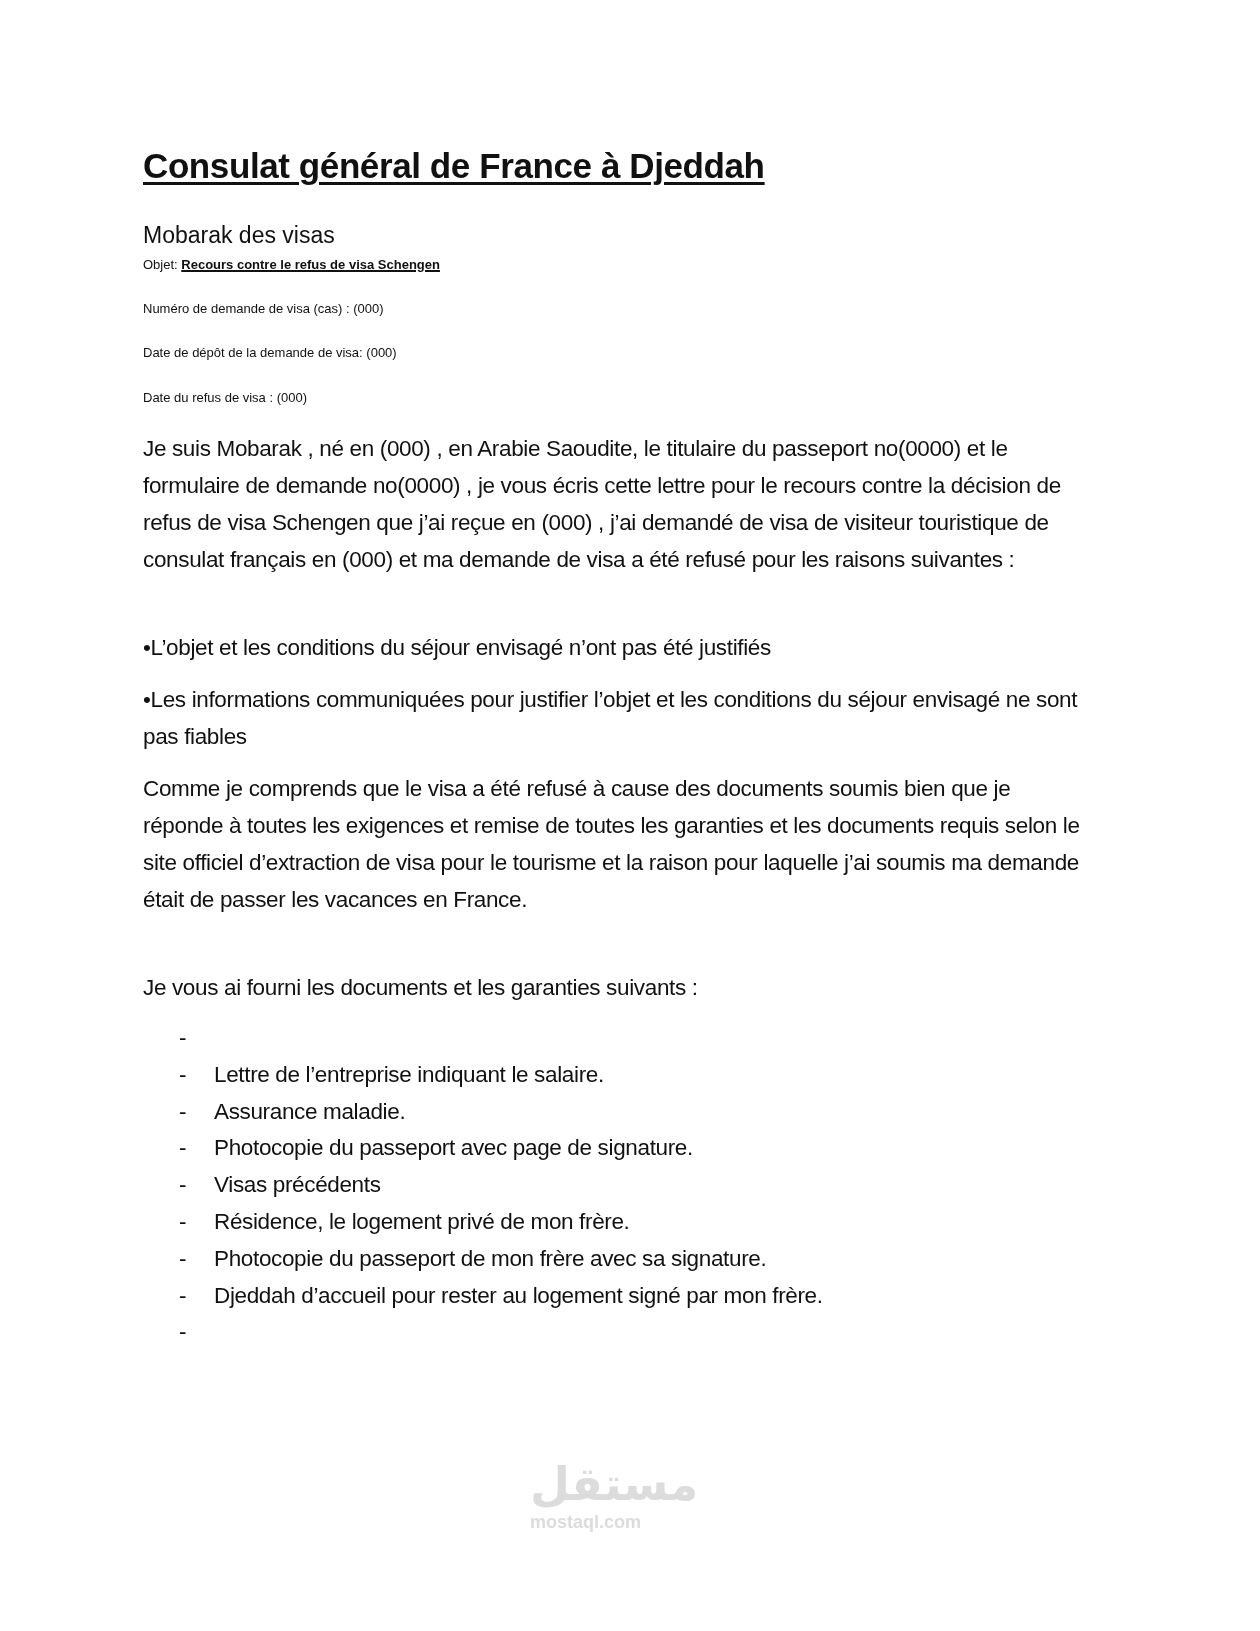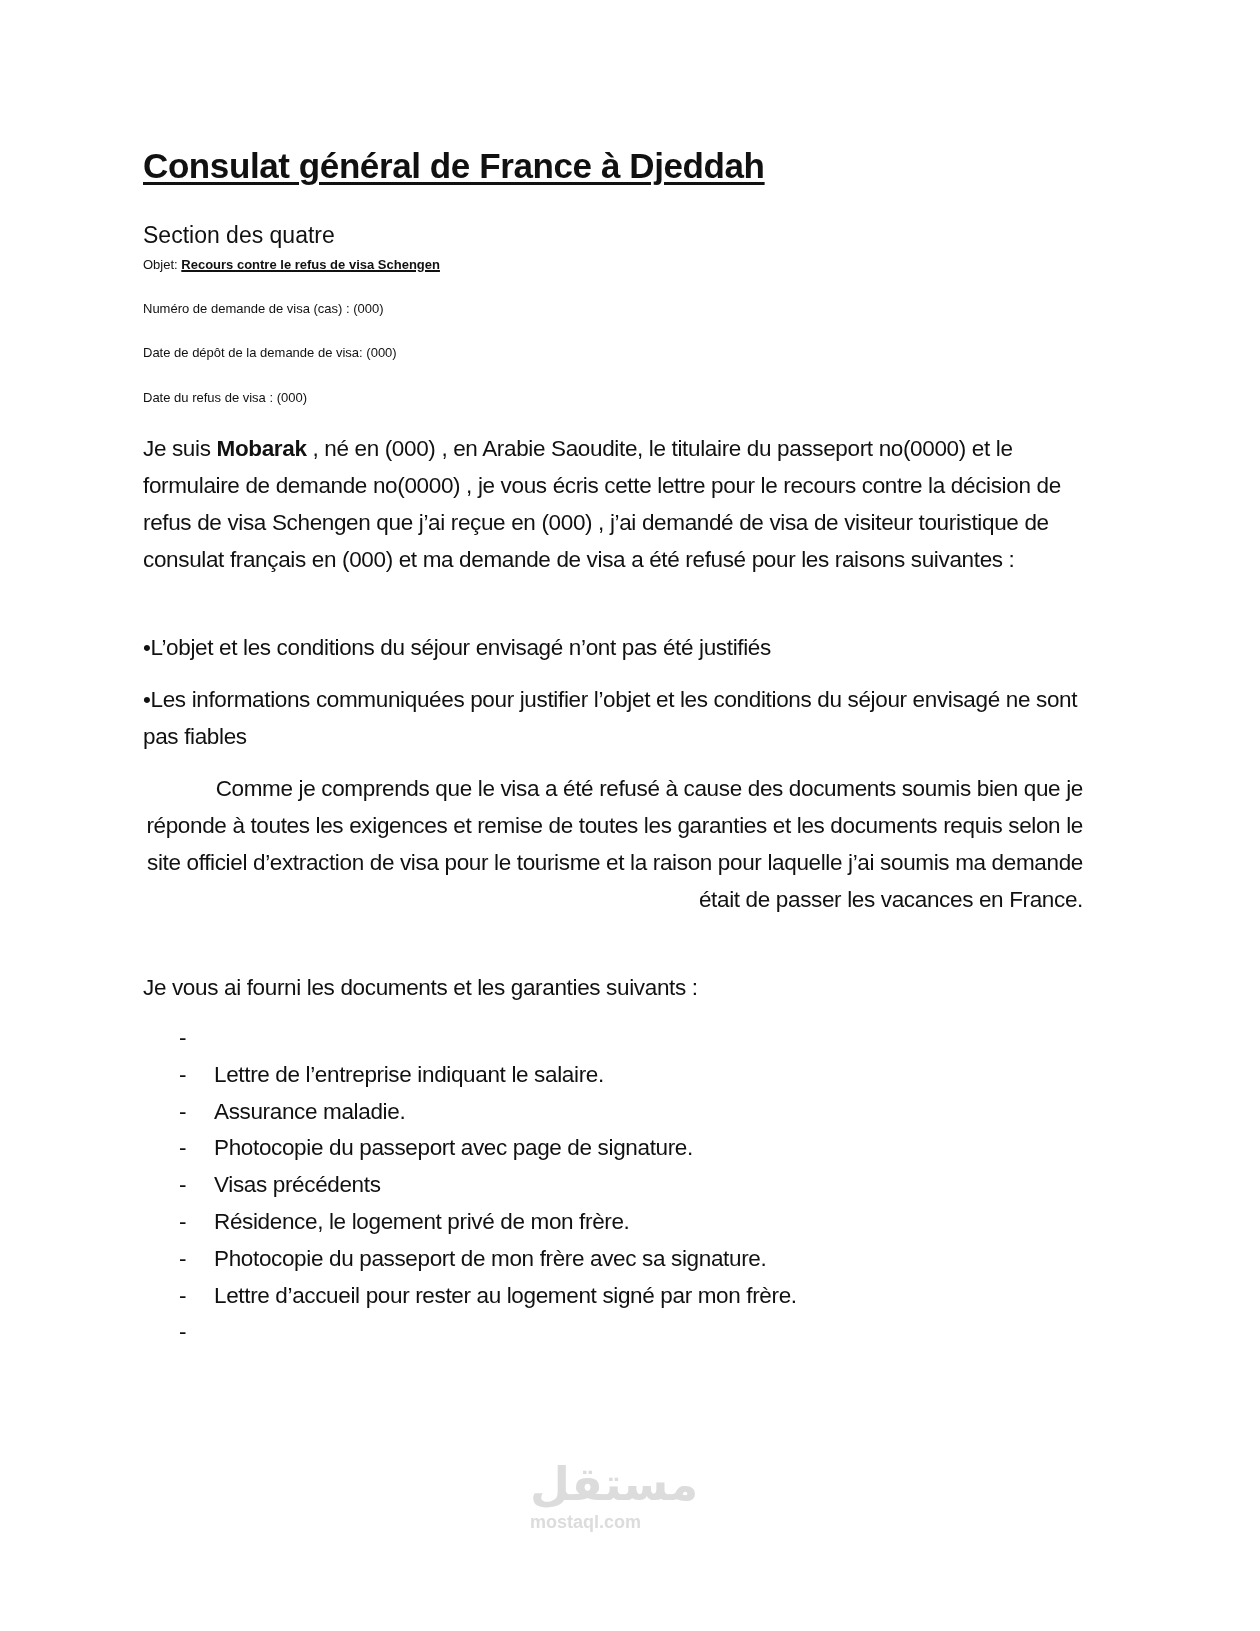--- a/index.html
+++ b/index.html
@@ -59,33 +59,33 @@
     .para {
       position: absolute;
       left: 143px;
       width: 940px;
       font-size: 22.5px;
       line-height: 37px;
       letter-spacing: -0.35px;
       margin: 0;
     }
     .p-intro { top: 430px; }
-    .p-intro .name { font-weight: bold; text-align: center; }
+    .p-intro .name { font-weight: normal; text-align: center; }
     .reason {
       position: absolute;
       left: 143px;
       width: 940px;
       font-size: 22.5px;
       line-height: 37px;
       letter-spacing: -0.35px;
       margin: 0;
     }
     .r1 { top: 629px; }
     .r2 { top: 681px; }
-    .p-comme { top: 770px; text-align: right; }
+    .p-comme { top: 770px; }
     .p-fourni { top: 969px; }
     .doc-list {
       position: absolute;
       left: 143px;
       top: 1020px;
       margin: 0;
       padding: 0;
       list-style: none;
     }
     .doc-list li {
@@ -125,21 +125,21 @@
       margin-top: -2px;
     }
   </style>
 </head>
 <body>
 
 <div class="page">
 
   <h1 class="title">Consulat général de France à Djeddah</h1>
 
-  <div class="section">Section des quatre</div>
+  <div class="section">Mobarak des visas</div>
 
   <div class="meta objet">
     <span>Objet: </span><span class="objet-subject">Recours contre le refus de visa Schengen </span>
   </div>
 
   <div class="meta meta1">Numéro de demande de visa (cas) : (000)</div>
   <div class="meta meta2">Date de dépôt de la demande de visa: (000)</div>
   <div class="meta meta3">Date du refus de visa : (000)</div>
 
   <p class="para p-intro"><span>Je suis </span><span class="name">Mobarak</span><span> , né en (000) , en Arabie Saoudite, le titulaire du passeport no(0000) et le formulaire de demande no(0000) , je vous écris cette lettre pour le recours contre la décision de refus de visa Schengen que j’ai reçue en (000) , j’ai demandé de visa de visiteur touristique de consulat français en (000) et ma demande de visa a été refusé pour les raisons suivantes :</span></p>
@@ -174,21 +174,21 @@
     <li>
         <span class="dash">-</span>
         <span>Résidence, le logement privé de mon frère.</span>
       </li>
     <li>
         <span class="dash">-</span>
         <span>Photocopie du passeport de mon frère avec sa signature.</span>
       </li>
     <li>
         <span class="dash">-</span>
-        <span>Lettre d’accueil pour rester au logement signé par mon frère.</span>
+        <span>Djeddah d’accueil pour rester au logement signé par mon frère.</span>
       </li>
     <li>
         <span class="dash">-</span>
       </li>
   </ul>
 
   <div class="watermark">
     <span class="wm-arabic">مستقل</span>
     <span class="wm-latin">mostaql.com</span>
   </div>

